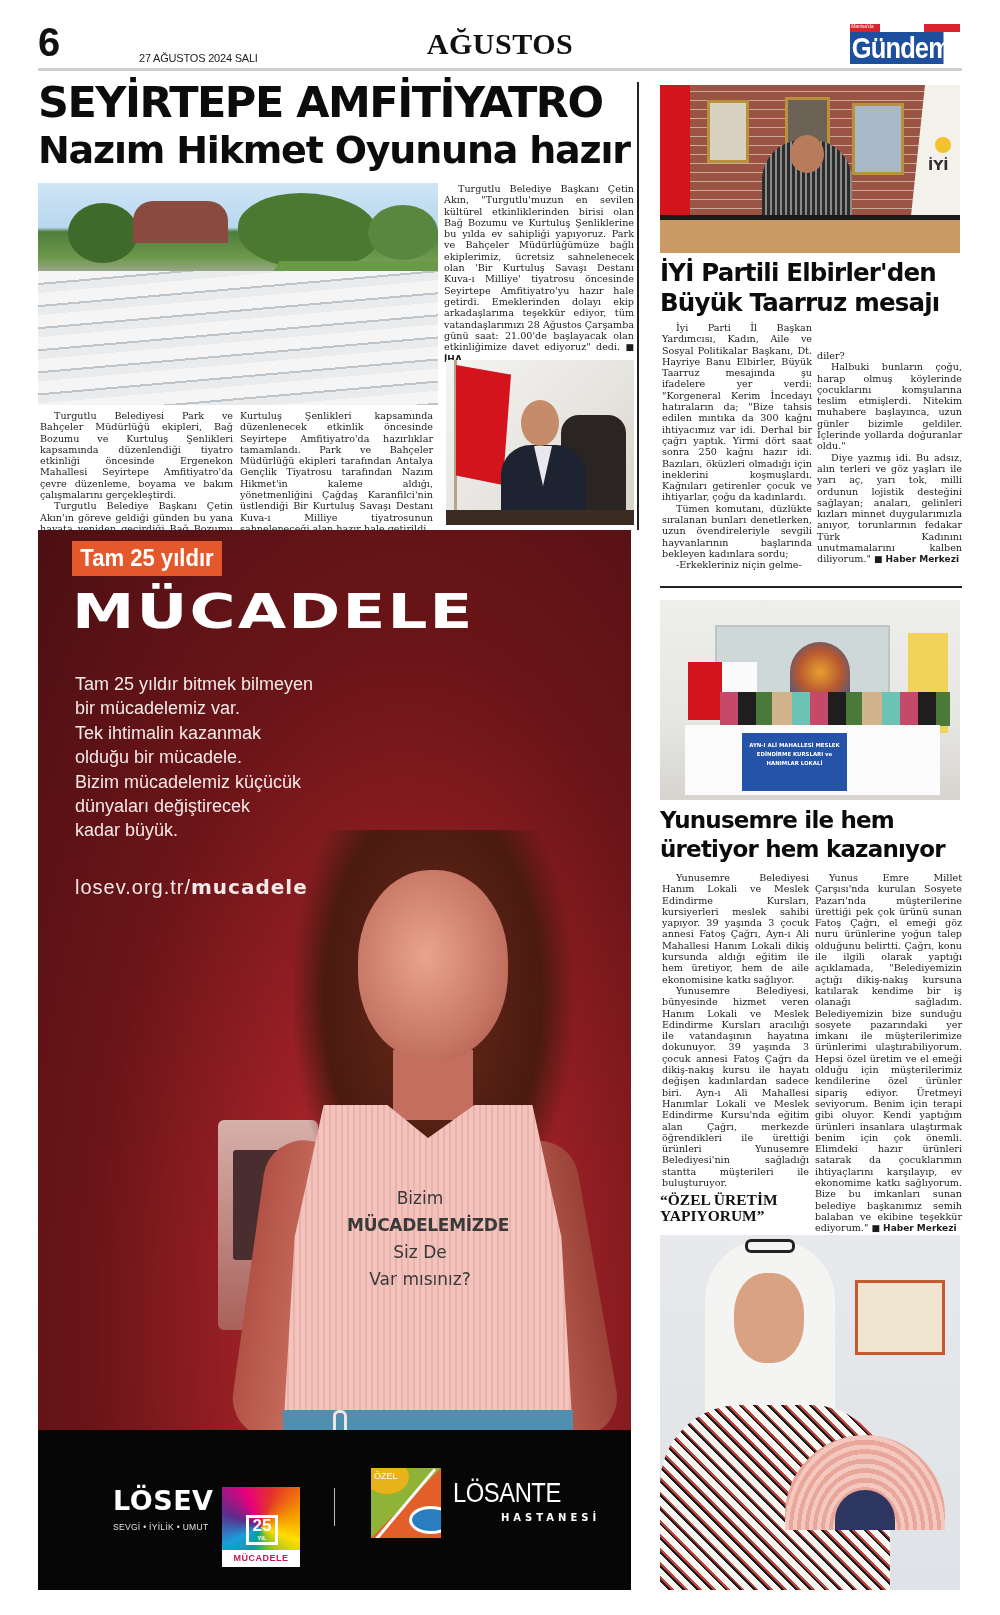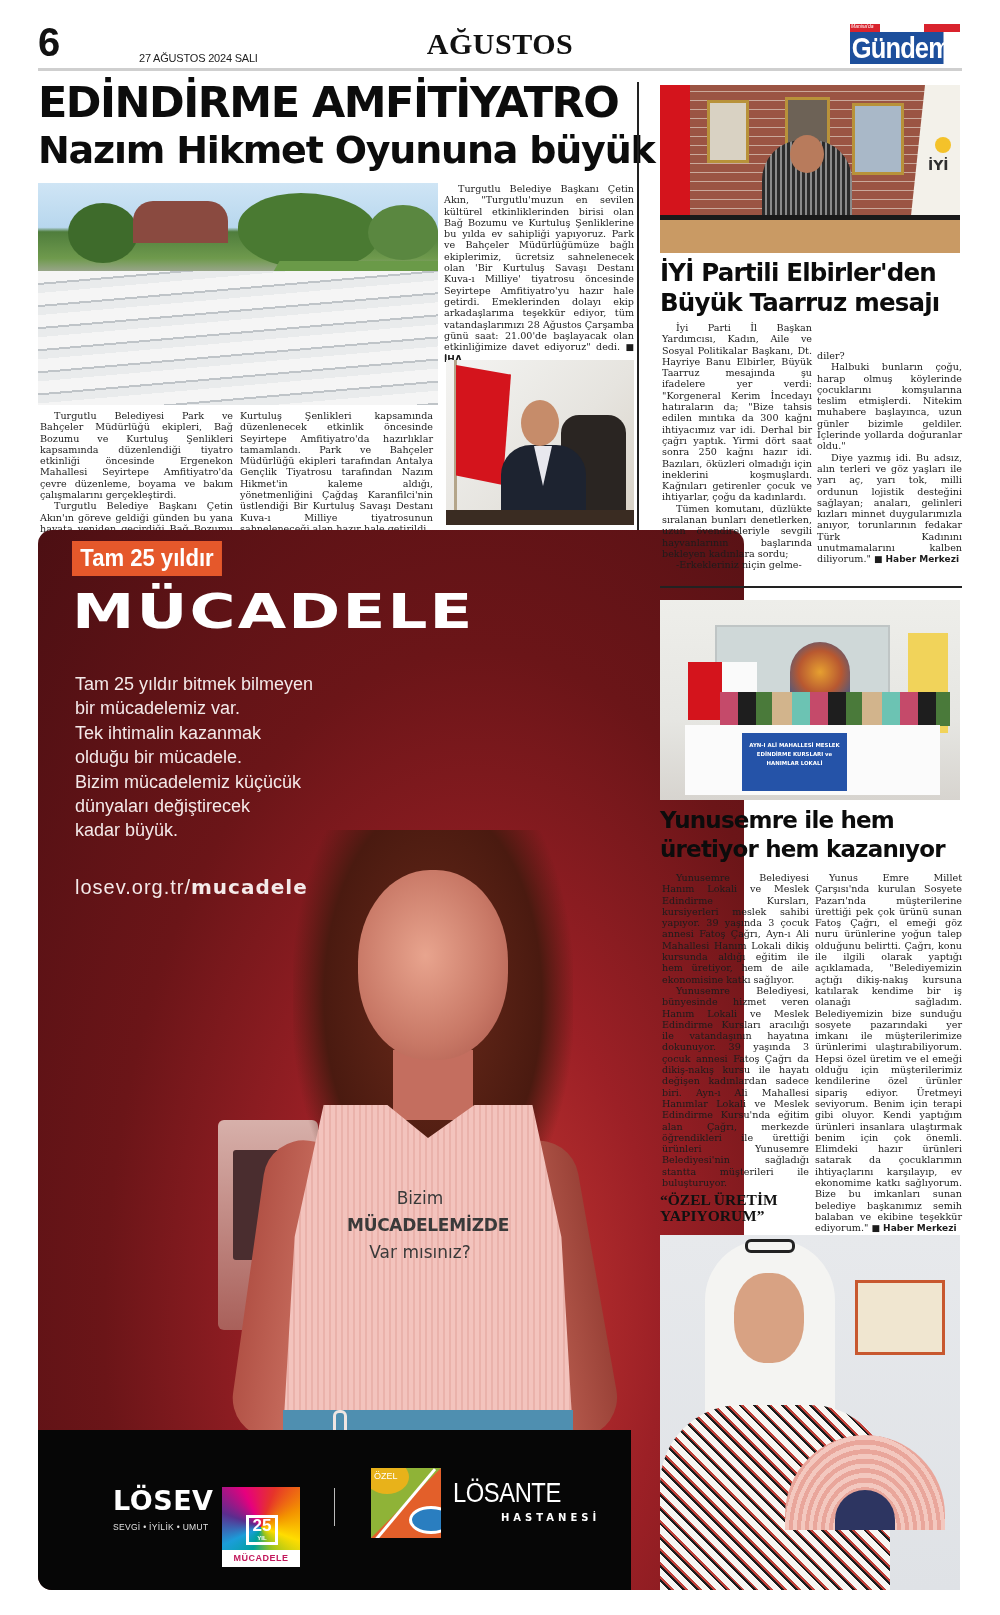--- a/index.html
+++ b/index.html
@@ -46,22 +46,22 @@
     background: linear-gradient(135deg, #f4f4f2 0%, #e6e4df 55%, #d8d2c6 100%); }
   .mayor .flag { position:absolute; left:10px; top:5px; width:55px; height:120px; background:#d4141c; clip-path: polygon(0 0, 100% 8%, 85% 100%, 0 92%); }
   .mayor .flagpole { position:absolute; left:8px; top:0; width:3px; height:165px; background:#b4a58a; }
   .mayor .chair { position:absolute; left:115px; top:55px; width:65px; height:110px; background:#2a2522; border-radius: 18px 18px 4px 4px; }
   .mayor .head { position:absolute; left:75px; top:40px; width:38px; height:46px; background:#c68c6a; border-radius:50%; }
   .mayor .suit { position:absolute; left:55px; top:85px; width:85px; height:80px; background:#1d2330; border-radius: 30px 30px 0 0; }
   .mayor .shirt { position:absolute; left:88px; top:86px; width:18px; height:40px; background:#e8e8ee; clip-path: polygon(0 0,100% 0,50% 100%); }
   .mayor .desk { position:absolute; left:0; top:150px; width:188px; height:15px; background:#3a2c22; }
 
   
-  .ad { left: 38px; top: 530px; width: 706px; height: 1060px; overflow: hidden;
-    background: radial-gradient(ellipse at 62% 75%, #c93a34 0%, #9c2026 30%, #6b1518 60%, #4c0f13 100%); border-radius: 14px; }
+  .ad { left: 38px; top: 530px; width: 593px; height: 1060px; overflow: hidden;
+    background: radial-gradient(ellipse at 62% 75%, #c93a34 0%, #9c2026 30%, #6b1518 60%, #4c0f13 100%); }
   .ad .badge { position:absolute; left:34px; top:11px; padding: 2px 9px 3px 9px; background:#e5582b; color:#fff; font-family:"Liberation Sans", sans-serif; font-weight:700; font-size:24px; line-height:30px; transform: scaleX(0.92); transform-origin:left; }
   .ad .word { position:absolute; left:34px; top:55px; width: 530px; color:#fff; font-family:"DejaVu Sans", sans-serif; font-weight:700; font-size:58px; line-height:66px; letter-spacing: 2px; transform: scaleX(1.08) scaleY(0.82); transform-origin:left top; white-space: nowrap; }
   .ad .copy { position:absolute; left:37px; top:142px; width: 300px; color:#f4e9e9; font-family:"Liberation Sans", sans-serif; font-size:18px; line-height:24.4px; }
   .ad .url { position:absolute; left:37px; top:345px; color:#f4e9e9; font-family:"Liberation Sans", sans-serif; font-size:20px; letter-spacing: 1px; }
   .ad .url b { font-family:"DejaVu Sans", sans-serif; font-weight:700; letter-spacing: 1px; }
 
   .ad .hair { position:absolute; left:255px; top:300px; width:280px; height:420px; background: radial-gradient(ellipse at 50% 40%, #6a2a1a 0%, #4a1a10 55%, rgba(60,15,10,0) 72%); }
   .ad .face { position:absolute; left:320px; top:340px; width:150px; height:190px; background: radial-gradient(ellipse at 45% 45%, #e8a48e 0%, #c87866 60%, #a9564a 100%); border-radius: 48% 48% 46% 46%; }
   .ad .arm-l { position:absolute; left:210px; top:610px; width:90px; height:300px; background: linear-gradient(90deg, #b25246, #d07868); border-radius: 40px; transform: rotate(8deg); }
   .ad .arm-r { position:absolute; left:470px; top:610px; width:90px; height:300px; background: linear-gradient(90deg, #c66858, #9a4238); border-radius: 40px; transform: rotate(-10deg); }
@@ -149,22 +149,22 @@
 <div class="abs date">27 AĞUSTOS 2024 SALI</div>
 <div class="abs section-title">AĞUSTOS</div>
 <div class="abs logo">
   <div class="top-red"></div>
   <div class="tag">Manisa'da</div>
   <div class="top-red2"></div>
   <div class="body">Gündem</div>
 </div>
 <div class="abs rule-top"></div>
 
-<div class="abs h1">EDİNDİRME AMFİTİYATRO</div>
-<div class="abs h1b">Nazım Hikmet Oyununa büyük</div>
+<div class="abs h1">SEYİRTEPE AMFİTİYATRO</div>
+<div class="abs h1b">Nazım Hikmet Oyununa hazır</div>
 
 <div class="abs photo amphi">
   <div class="tree1"></div>
   <div class="bldg"></div>
   <div class="tree2"></div>
   <div class="tree3"></div>
   <div class="grass"></div>
   <div class="steps"></div>
 </div>
 
@@ -209,20 +209,21 @@
   <div class="monitor-screen"></div>
   <div class="hair"></div>
   <div class="neck"></div>
   <div class="face"></div>
   <div class="arm-l"></div>
   <div class="arm-r"></div>
   <div class="tank"></div>
   <div class="shirt-text">
     <div>Bizim</div>
     <div class="big">MÜCADELEMİZDE</div>
+    <div>Siz De</div>
     <div>Var mısınız?</div>
   </div>
   <div class="shorts"></div>
   <div class="lace"></div>
 
   <div class="footer"></div>
   <div class="losev">LÖSEV</div>
   <div class="losev-sub">SEVGİ • İYİLİK • UMUT</div>
   <div class="losev-logo">
     <div class="box"><span>25</span><small>YIL</small></div>

